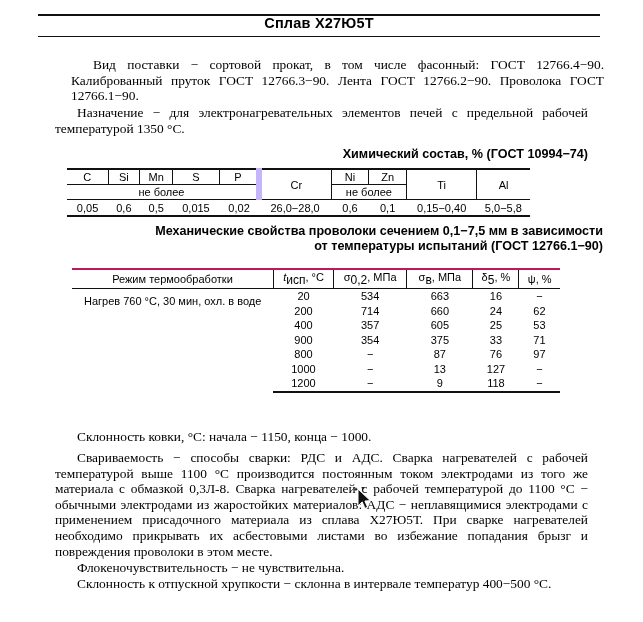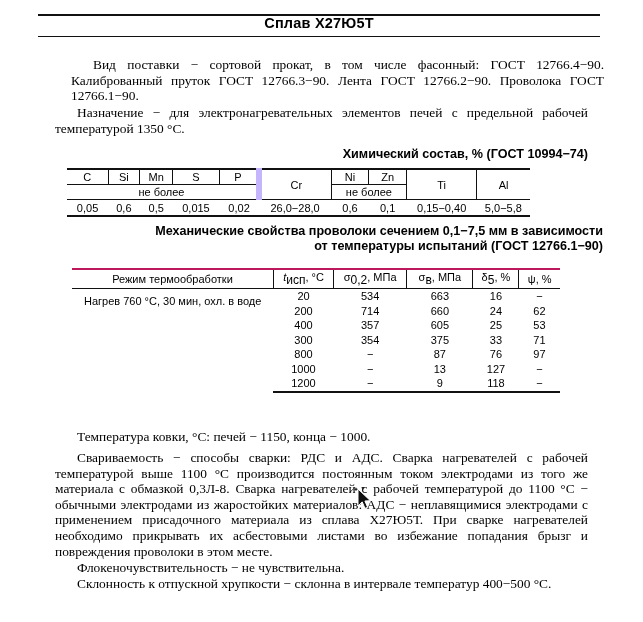--- a/index.html
+++ b/index.html
@@ -216,21 +216,21 @@
       <td class="sep">62</td>
     </tr>
     <tr class="mech-row">
       <td class="sep">400</td>
       <td class="sep">357</td>
       <td class="sep">605</td>
       <td class="sep">25</td>
       <td class="sep">53</td>
     </tr>
     <tr class="mech-row">
-      <td class="sep">300</td>
+      <td class="sep">900</td>
       <td class="sep">354</td>
       <td class="sep">375</td>
       <td class="sep">33</td>
       <td class="sep">71</td>
     </tr>
     <tr class="mech-row">
       <td class="sep">800</td>
       <td class="sep">−</td>
       <td class="sep">87</td>
       <td class="sep">76</td>
@@ -247,21 +247,21 @@
       <td class="sep">1200</td>
       <td class="sep">−</td>
       <td class="sep">9</td>
       <td class="sep">118</td>
       <td class="sep">−</td>
     </tr>
   </tbody>
     </table>
 
 
-  <div class="para nojust" style="left:55px; top:429px; width:533px;">Температура ковки, °С: печей − 1150, конца − 1000.</div>
+  <div class="para nojust" style="left:55px; top:429px; width:533px;">Склонность ковки, °С: начала − 1150, конца − 1000.</div>
 
   <div class="para" style="left:55px; top:450px; width:533px;">Свариваемость − способы сварки: РДС и АДС. Сварка нагревателей с рабочей температурой выше 1100 °С производится постоянным током электродами из того же материала с обмазкой 0,3Л-8. Сварка нагревателей с рабочей температурой до 1100 °С − обычными электродами из жаростойких материалов: АДС − неплавящимися электродами с применением присадочного материала из сплава Х27Ю5Т. При сварке нагревателей необходимо прикрывать их асбестовыми листами во избежание попадания брызг и повреждения проволоки в этом месте.</div>
 
   <div class="para nojust" style="left:55px; top:560px; width:533px;">Флокеночувствительность − не чувствительна.</div>
 
   <div class="para" style="left:55px; top:576px; width:533px;">Склонность к отпускной хрупкости − склонна в интервале температур 400−500 °С.</div>
 
   <div id="cursor">
     <svg width="22" height="26" viewBox="0 0 22 26">
       <g stroke="#ffffff" stroke-width="1" fill="#111111">

